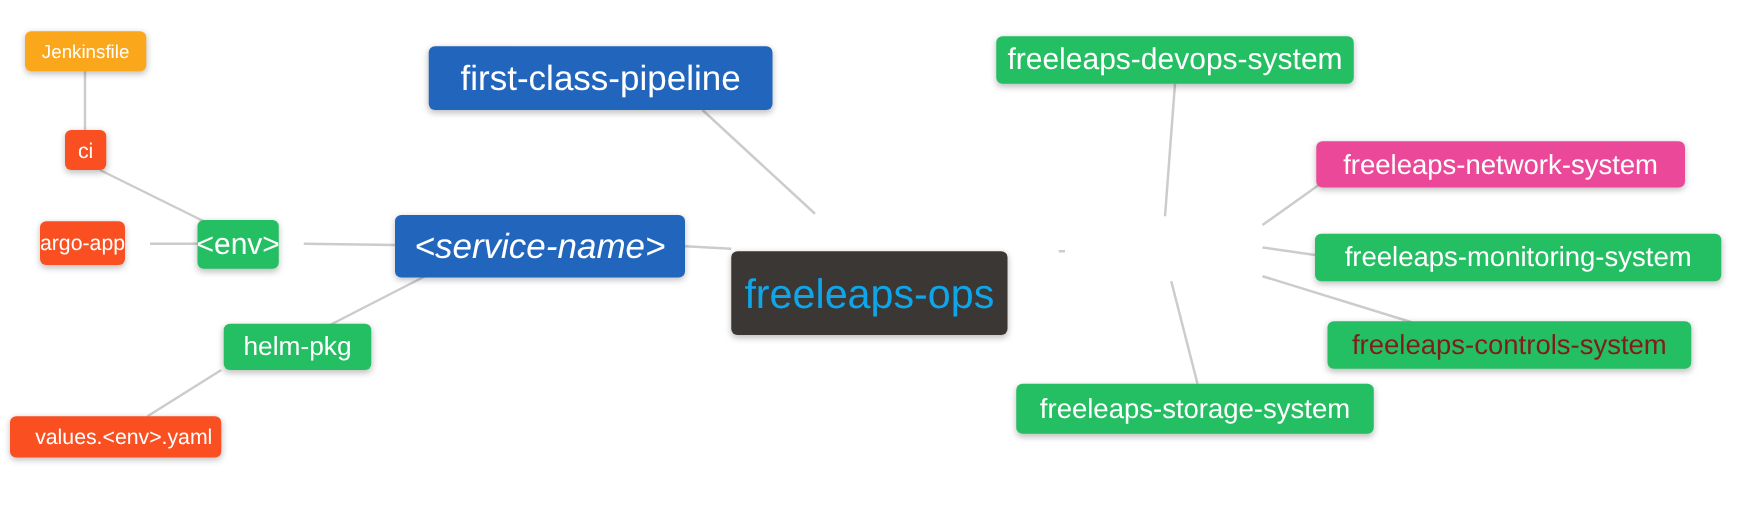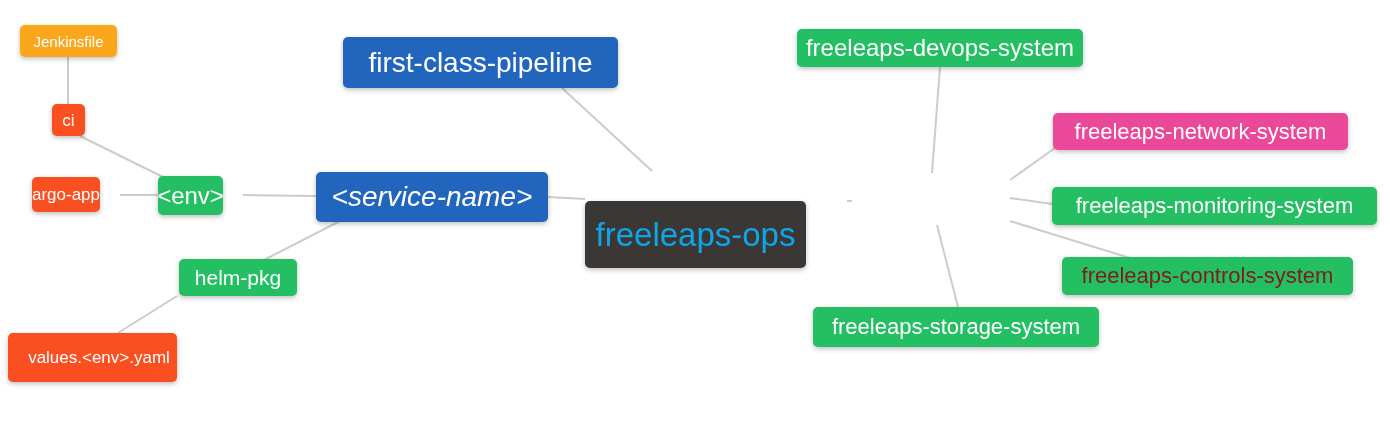--- a/index.html
+++ b/index.html
@@ -58,20 +58,20 @@
       <line x1="937" y1="225" x2="958" y2="307" stroke="#CCCCCC" stroke-width="2"></line>
     </svg>
 
 <div class="node" style="left: 585px; top: 171px; width: 221px; height: 67px; font-size: 33px; background: rgb(59, 55, 52); color: #0ea5e9; margin-top: 30px;">freeleaps-ops</div>
     <div class="node" style="left: 315px; top: 37px; width: 275px; height: 51px; font-size: 28px; background: rgb(33, 102, 188); color: rgb(255, 255, 255); margin-left: 28px;">first-class-pipeline</div>
     <div class="node" style="left: 316px; top: 172px; width: 232px; height: 50px; font-size: 28px; background: rgb(33, 102, 188); color: rgb(255, 255, 255); font-style: italic;">&lt;service-name&gt;</div>
     <div class="node" style="left: 158px; top: 176px; width: 65px; height: 39px; font-size: 24px; background: rgb(36, 191, 98); color: rgb(255, 255, 255);">&lt;env&gt;</div>
     <div class="node" style="left: 147px; top: 259px; width: 118px; height: 37px; font-size: 21px; background: rgb(36, 191, 98); color: rgb(255, 255, 255); margin-left: 32px;">helm-pkg</div>
     <div class="node" style="left: 52px; top: 104px; width: 33px; height: 32px; font-size: 17px; background: rgb(249, 79, 33); color: rgb(255, 255, 255);">ci</div>
     <div class="node" style="left: 32px; top: 177px; width: 68px; height: 35px; font-size: 17px; background: rgb(249, 79, 33); color: rgb(255, 255, 255);">argo-app</div>
-    <div class="node" style="left: 8px; top: 333px; width: 169px; height: 49px; font-size: 17px; background: rgb(249, 79, 33); color: rgb(255, 255, 255); padding-left: 13px;">values.&lt;env&gt;.yaml</div>
+    <div class="node" style="left: 8px; top: 333px; width: 169px; height: 33px; font-size: 17px; background: rgb(249, 79, 33); color: rgb(255, 255, 255); padding-left: 13px;">values.&lt;env&gt;.yaml</div>
     <div class="node" style="left: 20px; top: 25px; width: 97px; height: 32px; font-size: 15px; background: rgb(251, 167, 27); color: rgb(255, 255, 255);">Jenkinsfile</div>
     <div class="node" style="left: 797px; top: 29px; width: 286px; height: 38px; font-size: 24px; background: rgb(36, 191, 98); color: rgb(255, 255, 255);">freeleaps-devops-system</div>
     <div class="node" style="left: 1053px; top: 113px; width: 295px; height: 37px; font-size: 22px; background: #ec4899; color: rgb(255, 255, 255);">freeleaps-network-system</div>
     <div class="node" style="left: 1052px; top: 187px; width: 325px; height: 38px; font-size: 22px; background: rgb(36, 191, 98); color: rgb(255, 255, 255);">freeleaps-monitoring-system</div>
     <div class="node" style="left: 1062px; top: 257px; width: 291px; height: 38px; font-size: 22px; background: rgb(36, 191, 98); color: #7f1d1d;">freeleaps-controls-system</div>
     <div class="node" style="left: 813px; top: 307px; width: 286px; height: 40px; font-size: 22px; background: rgb(36, 191, 98); color: rgb(255, 255, 255);">freeleaps-storage-system</div>
   </div>
 
 </body></html>

